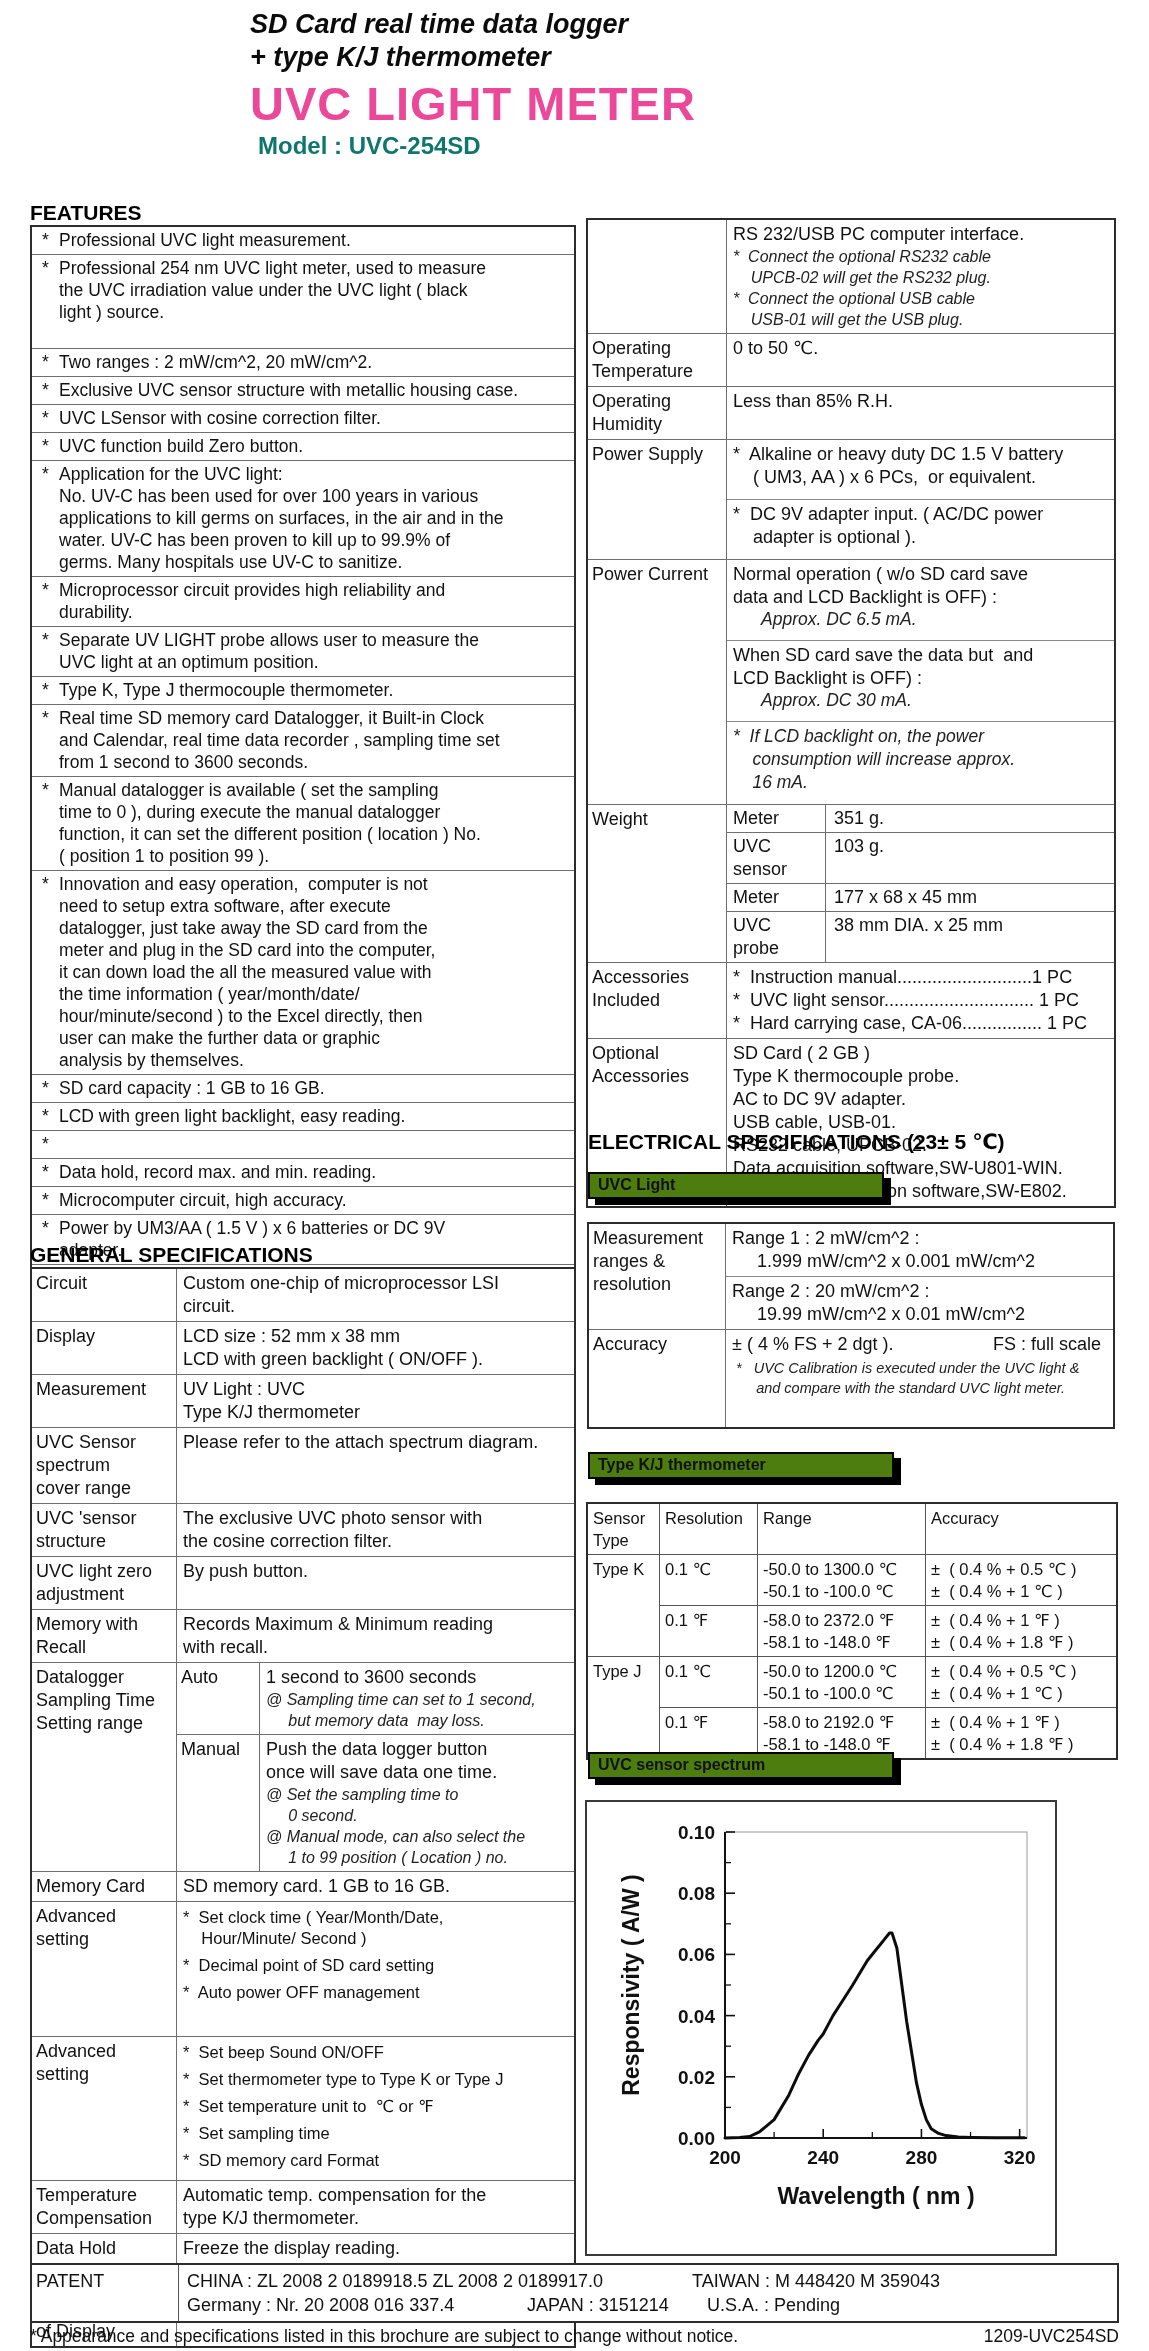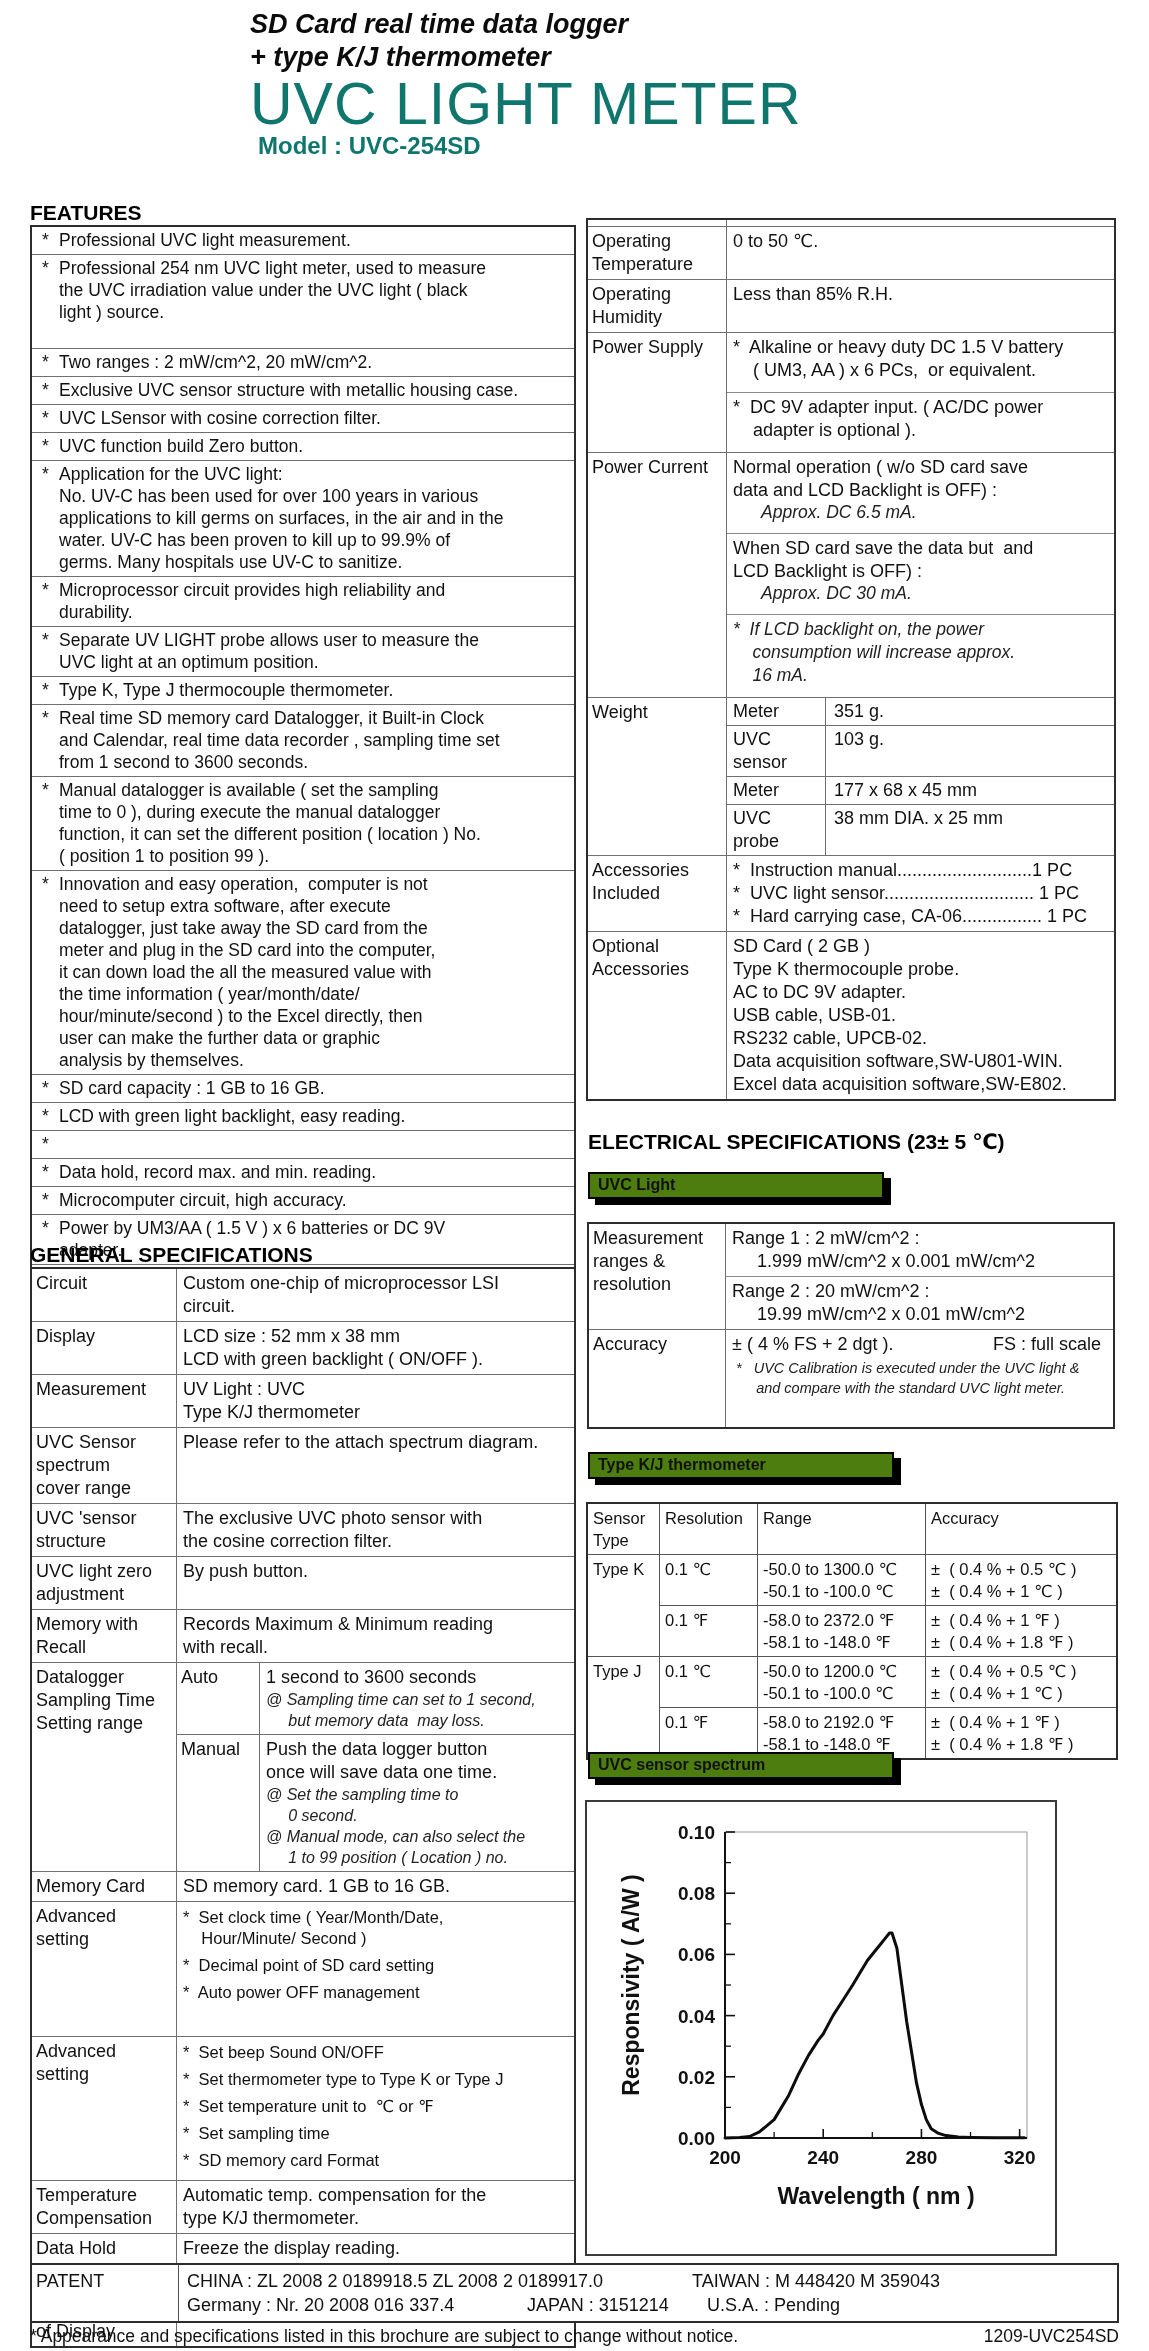--- a/index.html
+++ b/index.html
@@ -2,21 +2,21 @@
 <html><head>
 <meta charset="utf-8">
 <style>
   html,body{margin:0;padding:0;background:#ffffff;}
   .page{position:relative;width:1149px;height:2351px;background:#fff;
         font-family:"Liberation Sans","DejaVu Sans",sans-serif;color:#111;overflow:hidden;}
   .abs{position:absolute;}
   .pre{white-space:pre;}
   
   .tagline{font-style:italic;font-weight:bold;font-size:27px;line-height:33px;color:#0b0b0b;}
-  .big-title{font-weight:normal;font-size:59px;line-height:50px;letter-spacing:1px;color:#0f766e;}
+  .big-title{font-weight:bold;font-size:47px;line-height:50px;letter-spacing:1px;color:#ec4899;}
   .model{font-weight:bold;font-size:24px;color:#0f766e;}
   
   .sec-head{font-weight:bold;font-size:21px;color:#000;}
   
   .tbl{border:2px solid #2c2c2c;background:#fff;box-sizing:border-box;}
   
   .frow{display:flex;border-bottom:1px solid #6f6f6f;padding:2px 0 3px 0;}
   .frow:last-child{border-bottom:none;}
   .ast{width:27px;text-align:center;flex:0 0 27px;font-size:17.5px;line-height:22px;}
   .ftext{flex:1;font-size:17.5px;line-height:22px;}
@@ -313,20 +313,27 @@
     <div class="gr">
       <div class="gl pre">Sampling Time
 of Display</div>
       <div class="gv pre">Approx. 1 second.</div>
     </div>
   </div>
 
   <div class="abs tbl" style="left:586px;top:218px;width:530px;">
     <div class="rr">
       <div class="rl pre"></div>
+      <div class="rv">
+        <div class="pre">RS 232/USB PC computer interface.</div>
+        <div class="note pre">*  Connect the optional RS232 cable
+    UPCB-02 will get the RS232 plug.
+*  Connect the optional USB cable
+    USB-01 will get the USB plug.</div>
+      </div>
     </div>
     <div class="rr">
       <div class="rl pre">Operating
 Temperature</div>
       <div class="rv pre">0 to 50 ℃.</div>
     </div>
     <div class="rr">
       <div class="rl pre">Operating
 Humidity</div>
       <div class="rv pre">Less than 85% R.H.</div>

